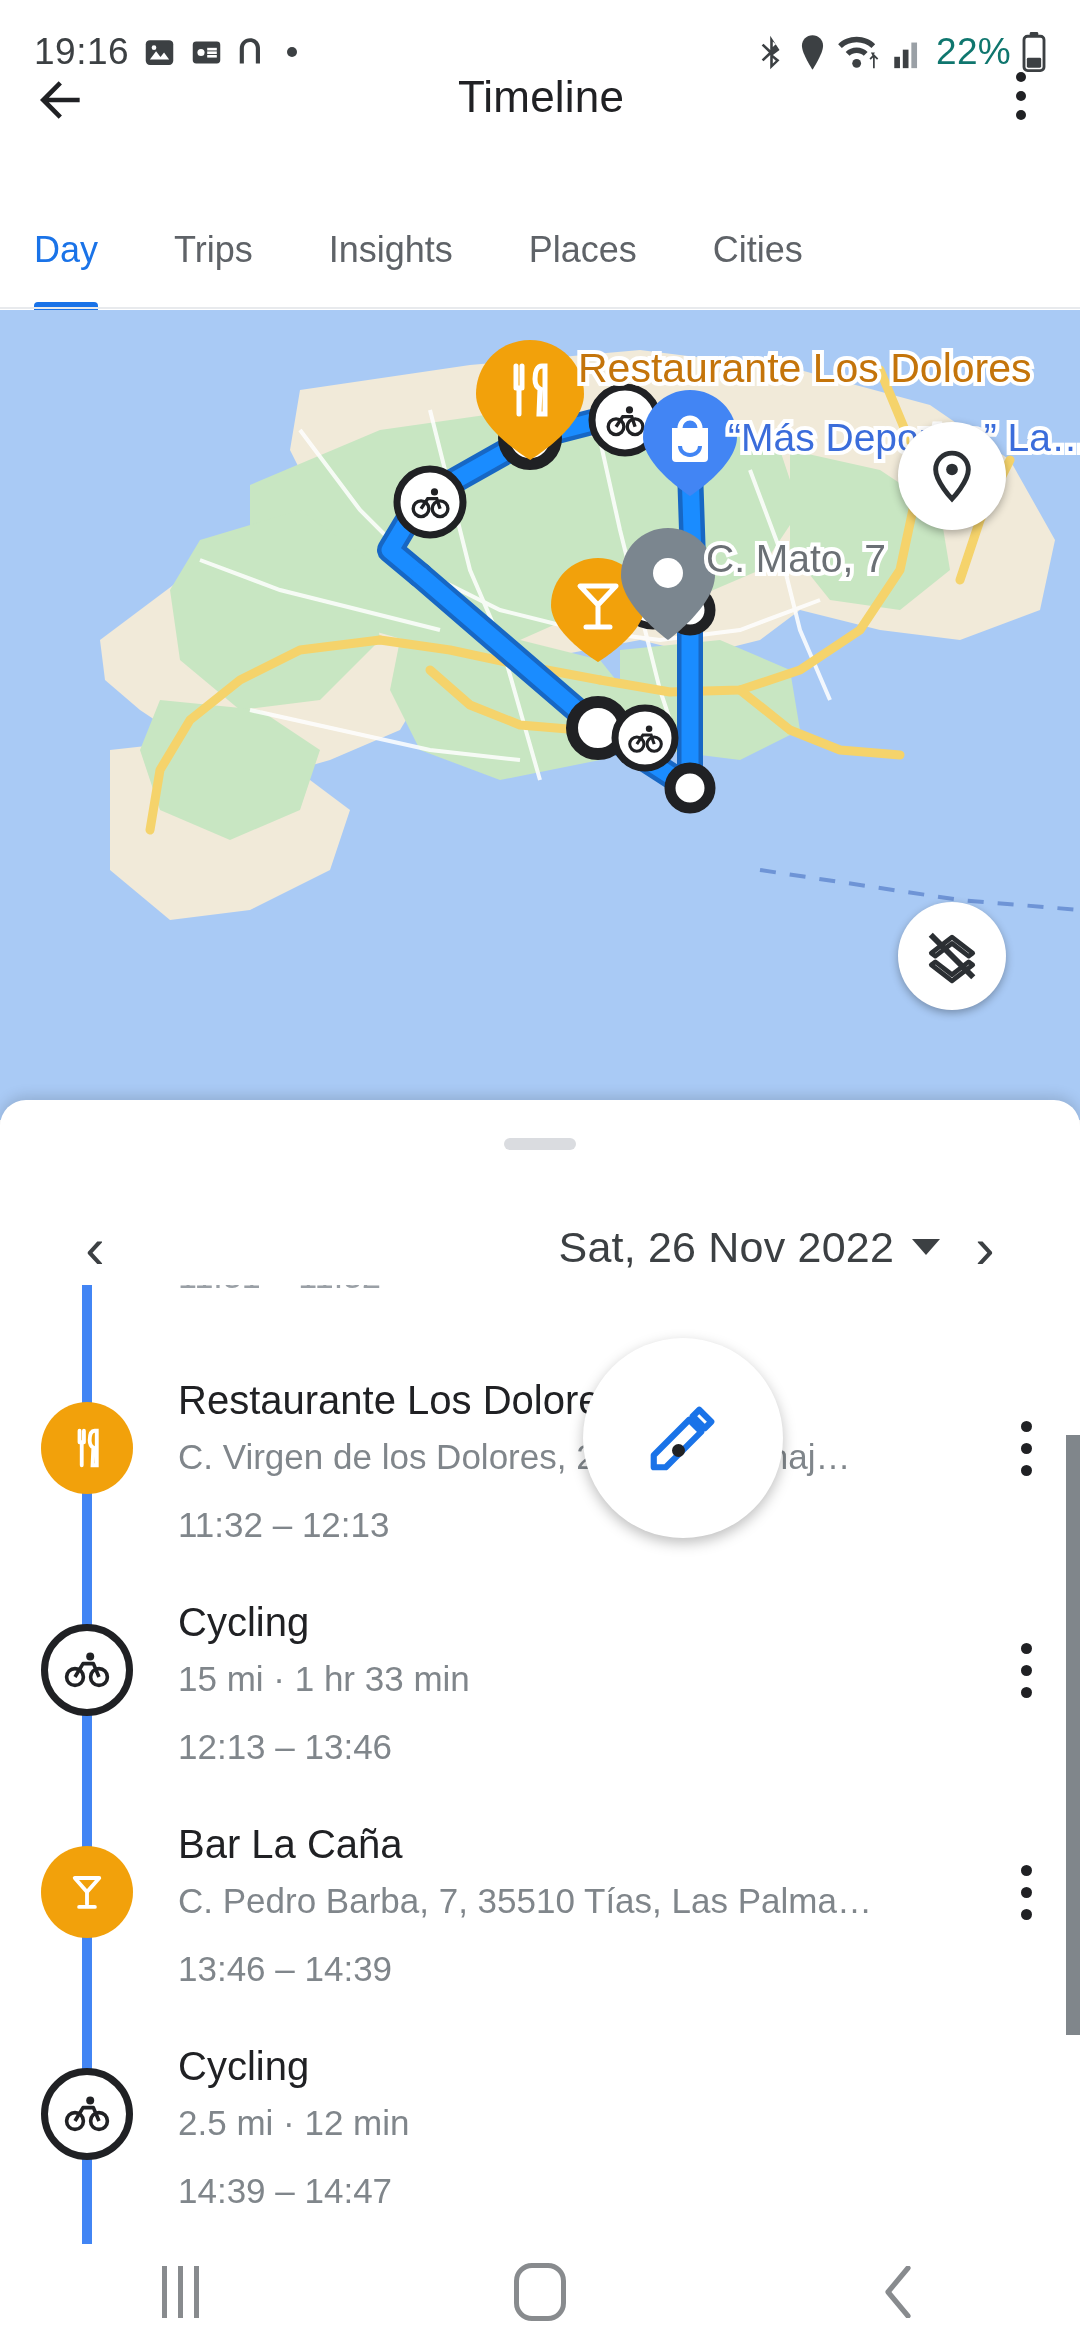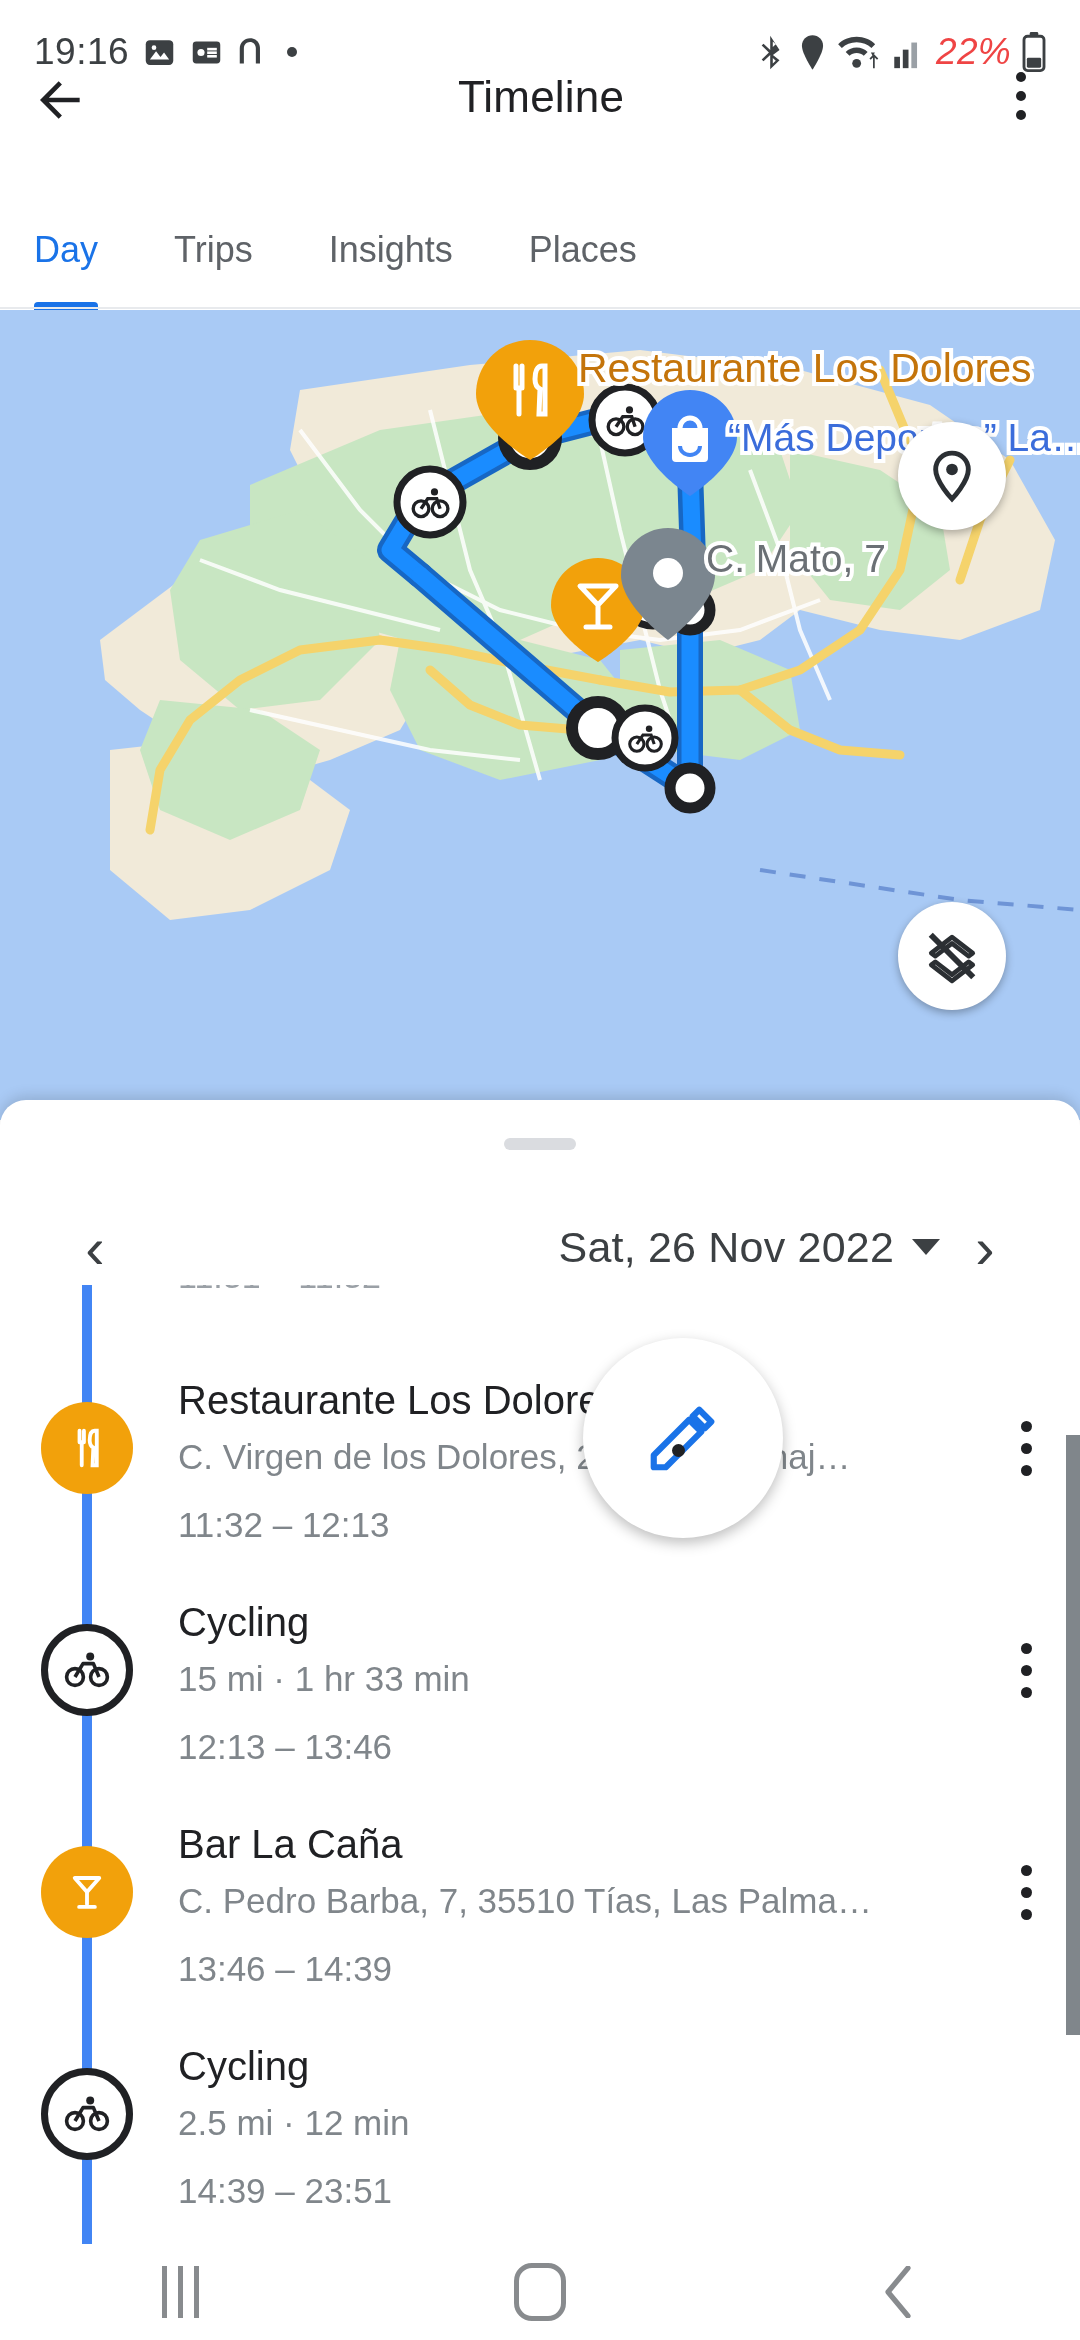--- a/index.html
+++ b/index.html
@@ -12,21 +12,21 @@
   .phone { position: relative; width: 1080px; height: 2340px; background:#fff; }
 
   
   .statusbar {
     position: absolute; top: 16px; left: 0; width: 1080px; height: 72px;
     display: flex; align-items: center; padding: 0 34px; background:#fff;
   }
   .sb-left { display: flex; align-items: center; gap: 14px; }
   .sb-time { font-size: 37px; color: #3c4043; letter-spacing: .5px; }
   .sb-right { margin-left: auto; display: flex; align-items: center; gap: 11px; }
-  .sb-pct { font-size: 37px; color: #ef4444; letter-spacing: .3px; font-style: italic; }
+  .sb-pct { font-size: 37px; color: #0f766e; letter-spacing: .3px; }
   .ic { display:inline-block; line-height:0; }
 
   
   .appbar {
     position: absolute; top: 72px; left: 1px; width: 1080px; height: 118px;
     display: flex; align-items: flex-start; background: #fff;
   }
   .appbar-back { width: 120px; display:flex; align-items:center; justify-content:center; }
   .appbar-title {
     flex: 1; text-align: center; font-size: 44px; color: #202124;
@@ -264,20 +264,23 @@
       <span>Day</span>
     </div>
     <div class="tab">
       <span>Trips</span>
     </div>
     <div class="tab">
       <span>Insights</span>
     </div>
     <div class="tab">
       <span>Places</span>
+    </div>
+    <div class="tab">
+      <span>Cities</span>
     </div>
   </div>
   <div class="tabs-divider"></div>
 
   <div class="map">
     <svg width="1080" height="810" viewBox="0 0 1080 810">
       <rect x="0" y="0" width="1080" height="810" fill="#a9caf5"></rect>
 
       <path d="M300,80 L470,55 L640,40 L800,60 L930,95 L1010,150 L1055,230 L1040,300 L960,330 L880,320 L800,300 L760,330 L700,345 L640,330 L560,345 L500,330 L430,300 L360,260 L320,200 L290,140 Z" fill="#f1ead9"></path>
       <path d="M100,330 L180,270 L260,250 L330,280 L400,320 L430,370 L400,420 L330,450 L260,470 L200,440 L140,400 L105,370 Z" fill="#f1ead9"></path>
@@ -514,21 +517,21 @@
                 <circle cx="6" cy="15.5" r="4.2" fill="none" stroke="#202124" stroke-width="1.8"></circle>
                 <circle cx="18" cy="15.5" r="4.2" fill="none" stroke="#202124" stroke-width="1.8"></circle>
                 <path d="M6,15.5 L10,8.8 L15.2,8.8 L18,15.5" fill="none" stroke="#202124" stroke-width="1.8" stroke-linejoin="round"></path>
                 <circle cx="13.6" cy="5.2" r="2" fill="#202124"></circle>
               </svg>
           </div>
         </div>
         <div class="tl-body">
           <div class="tl-title">Cycling</div>
           <div class="tl-sub">2.5 mi · 12 min</div>
-          <div class="tl-time">14:39 – 23:51</div>
+          <div class="tl-time">14:39 – 14:47</div>
         </div>
       </div>
     </div>
   </div>
 
   <div class="scrollbar"></div>
 
   <div class="fab-layer">
     <div class="fab">
       <span class="ic">

